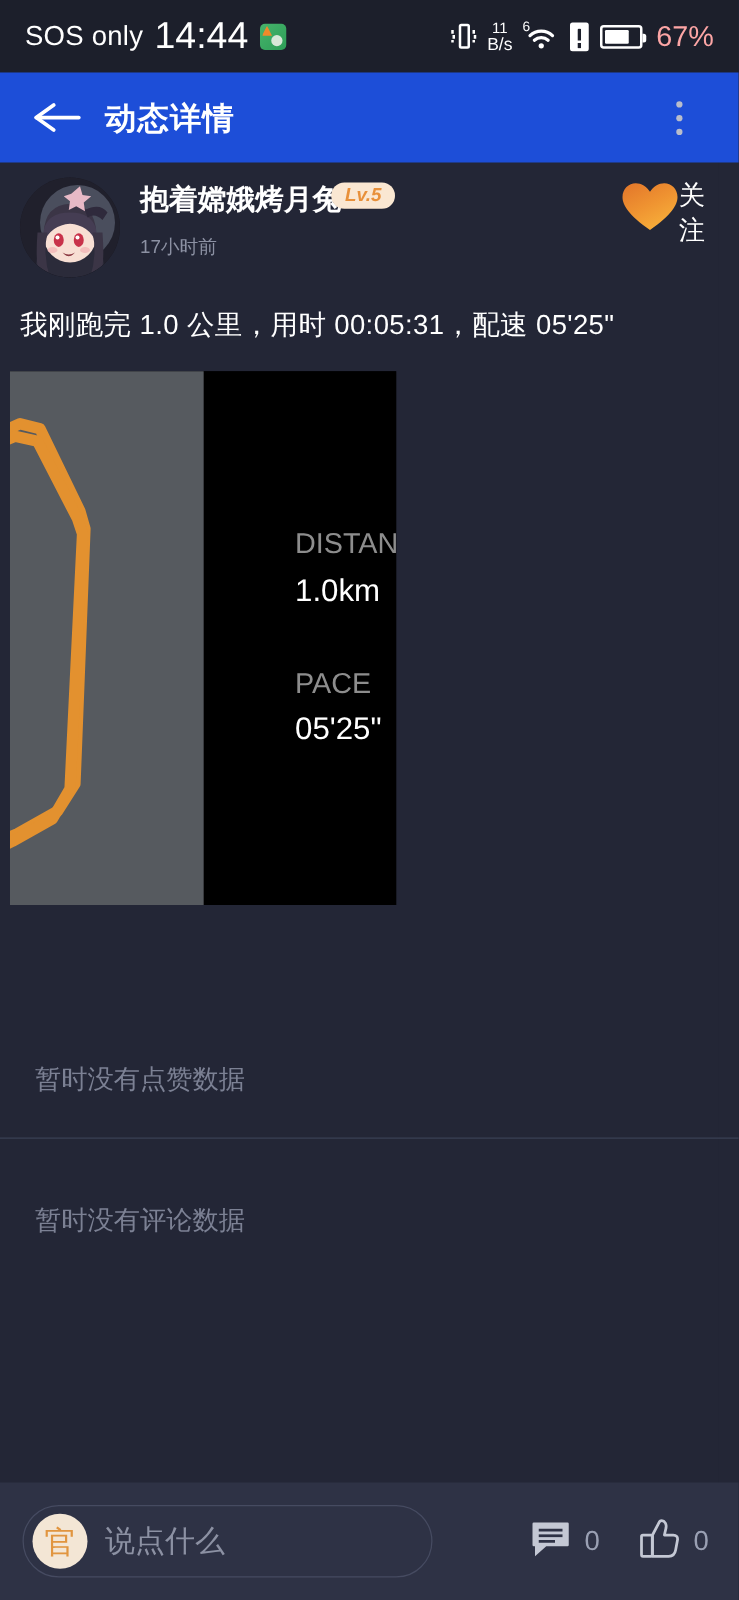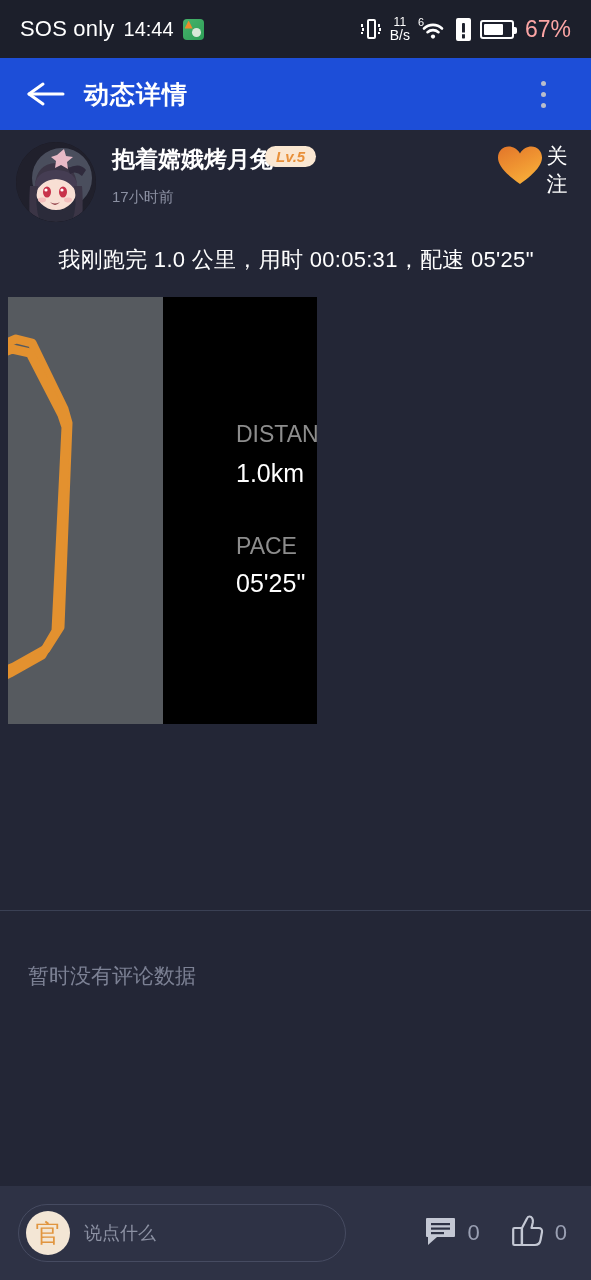--- a/index.html
+++ b/index.html
@@ -2,32 +2,32 @@
 <html><head>
 <meta charset="utf-8">
 <style>
   * { margin:0; padding:0; box-sizing:border-box; }
   html, body {
     width:591px; height:1280px;
     background:#232636;
     font-family:"Liberation Sans", "DejaVu Sans", sans-serif;
     overflow:hidden;
   }
-  .phone { position:relative; width:575px; height:1280px; background:#232636;text-align:center; }
+  .phone { position:relative; width:575px; height:1280px; background:#232636; }
 
   
   .statusbar {
     position:absolute; top:0; left:0; width:591px; height:58px;
     background:#1c1f2b;
     display:flex; align-items:center; justify-content:space-between;
     padding:0 20px;
   }
   .sb-left { display:flex; align-items:center; gap:9px; }
   .sb-sos { color:#ffffff; font-size:22px; letter-spacing:0.2px; }
-  .sb-time { color:#ffffff; font-size:20px; }
+  .sb-time { color:#ffffff; font-size:30px; }
   .sb-appicon {
     width:21px; height:21px; border-radius:4px;
     background:linear-gradient(135deg,#47b36b 0%,#2d9e57 100%);
     position:relative; overflow:hidden;
   }
   .sb-appicon::before{
     content:""; position:absolute; top:2px; left:2px;
     width:8px; height:8px; background:#f08a2a;
     clip-path:polygon(50% 0%,100% 100%,0% 100%);
   }
@@ -144,21 +144,21 @@
     position:absolute; left:18px; top:18px; width:328px; height:58px;
     border:1px solid #464b61; border-radius:29px;
     display:flex; align-items:center; cursor:text;
   }
   .cf-avatar {
     width:44px; height:44px; border-radius:50%; margin-left:7px;
     background:#f3e6d5; color:#e1953f; font-size:25px;
     display:flex; align-items:center; justify-content:center;
     font-family:"DejaVu Sans", sans-serif;
   }
-  .cf-placeholder { color:#8c91a3; font-size:18px; margin-left:14px; }
+  .cf-placeholder { color:#8c91a3; font-size:24px; margin-left:14px; }
   .bb-actions { position:absolute; right:24px; top:0; height:94px; display:flex; align-items:center; gap:30px; }
   .bb-item { display:flex; align-items:center; gap:9px; cursor:pointer; }
   .bb-count { color:#9aa0b3; font-size:22px; }
 </style>
 </head>
 <body>
 
 <div class="phone">
 
   <div class="statusbar">
@@ -268,20 +268,21 @@
       </svg>
     </div>
     <div class="stats">
       <div class="stat-label sl-dist">DISTANCE</div>
       <div class="stat-value sv-dist">1.0km</div>
       <div class="stat-label sl-pace">PACE</div>
       <div class="stat-value sv-pace">05'25"</div>
     </div>
   </div>
 
+  <div class="empty-likes">暂时没有点赞数据</div>
   <div class="divider"></div>
   <div class="empty-comments">暂时没有评论数据</div>
 
   <div class="bottombar">
     <div class="comment-field">
       <div class="cf-avatar">官</div>
       <div class="cf-placeholder">说点什么</div>
     </div>
     <div class="bb-actions">
       <div class="bb-item">

